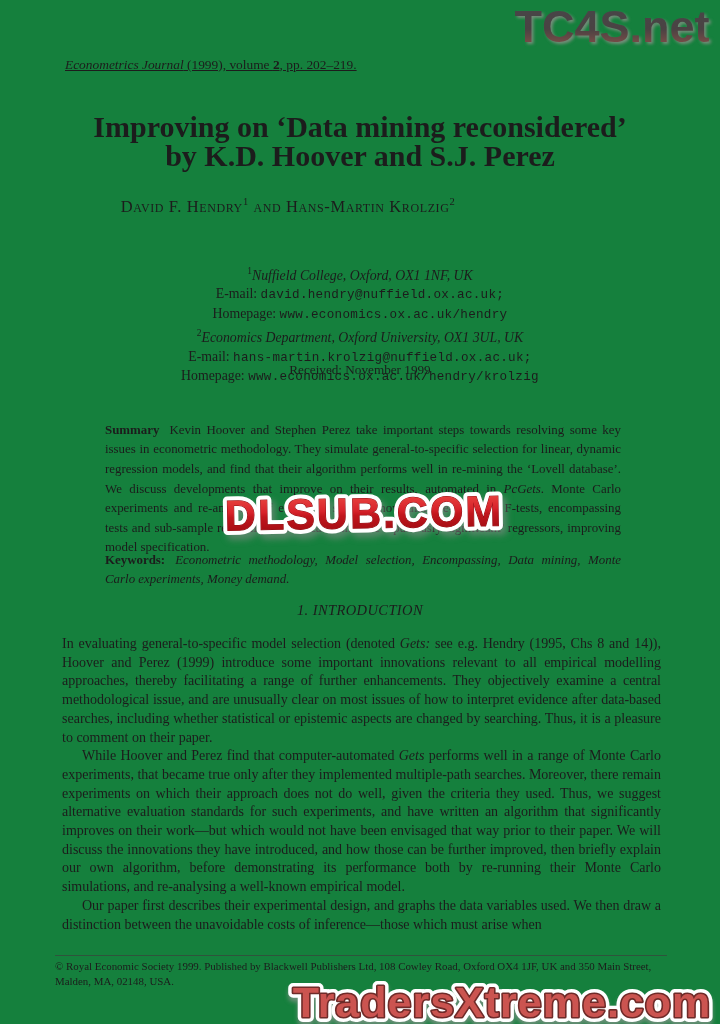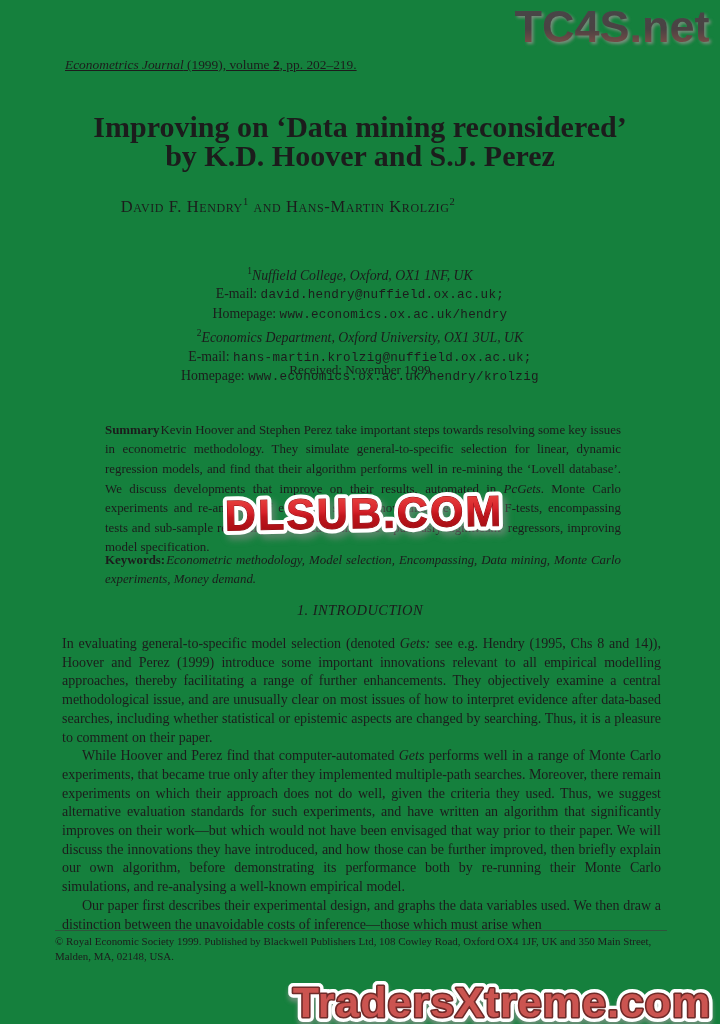--- a/index.html
+++ b/index.html
@@ -20,33 +20,33 @@
   
   .affils{position:absolute;top:234px;left:0;width:720px;text-align:center;
     font-size:13.8px;line-height:18.6px;margin-top:28px;}
   .affil-it{font-style:italic;}
   .affil-it sup{font-size:9.5px;font-style:normal;}
   .mono{font-family:"Liberation Mono",monospace;font-size:12.6px;letter-spacing:0.3px;}
   .received{position:absolute;top:362px;left:0;width:720px;text-align:center;font-size:13.2px;}
   
   .summary-block{position:absolute;top:408px;left:105px;width:516px;
     font-size:12.9px;line-height:19.6px;text-align:justify;}
-  .blk-label{font-weight:bold;margin-right:1px;}
+  .blk-label{font-weight:bold;margin-right:10px;}
   .keywords-block{position:absolute;top:538px;left:105px;width:516px;
     font-size:12.9px;line-height:19.6px;text-align:justify;}
   .keywords-block .kw-text{font-style:italic;}
   
   .section-heading{position:absolute;top:602px;left:0;width:720px;text-align:center;
     font-size:14.5px;letter-spacing:0.4px;font-style:italic;}
   .body-text{position:absolute;top:635px;left:62px;width:599px;
     font-size:14px;line-height:18.7px;text-align:justify;}
   .body-text p{margin:0;}
   .body-text p + p{text-indent:20px;font-family:Liberation Serif, serif;}
   
-  .footer{position:absolute;top:930px;left:55px;width:612px;
+  .footer{position:absolute;top:955px;left:55px;width:612px;
     font-size:10.9px;line-height:14.5px;border-top:1px solid rgba(60,60,60,.65);
     padding-top:3px;}
   
   .wm-top{position:absolute;top:2px;right:4px;
     filter:drop-shadow(2.5px 2.5px 1.5px rgba(150,145,143,.75));}
   .wm-center{position:absolute;top:486px;left:214px;
     filter:drop-shadow(4px 5px 3px rgba(140,140,140,.55));}
   .wm-bottom{position:absolute;top:981px;left:284px;
     filter:drop-shadow(0px 4px 2px rgba(150,150,150,.65));}
 </style>

